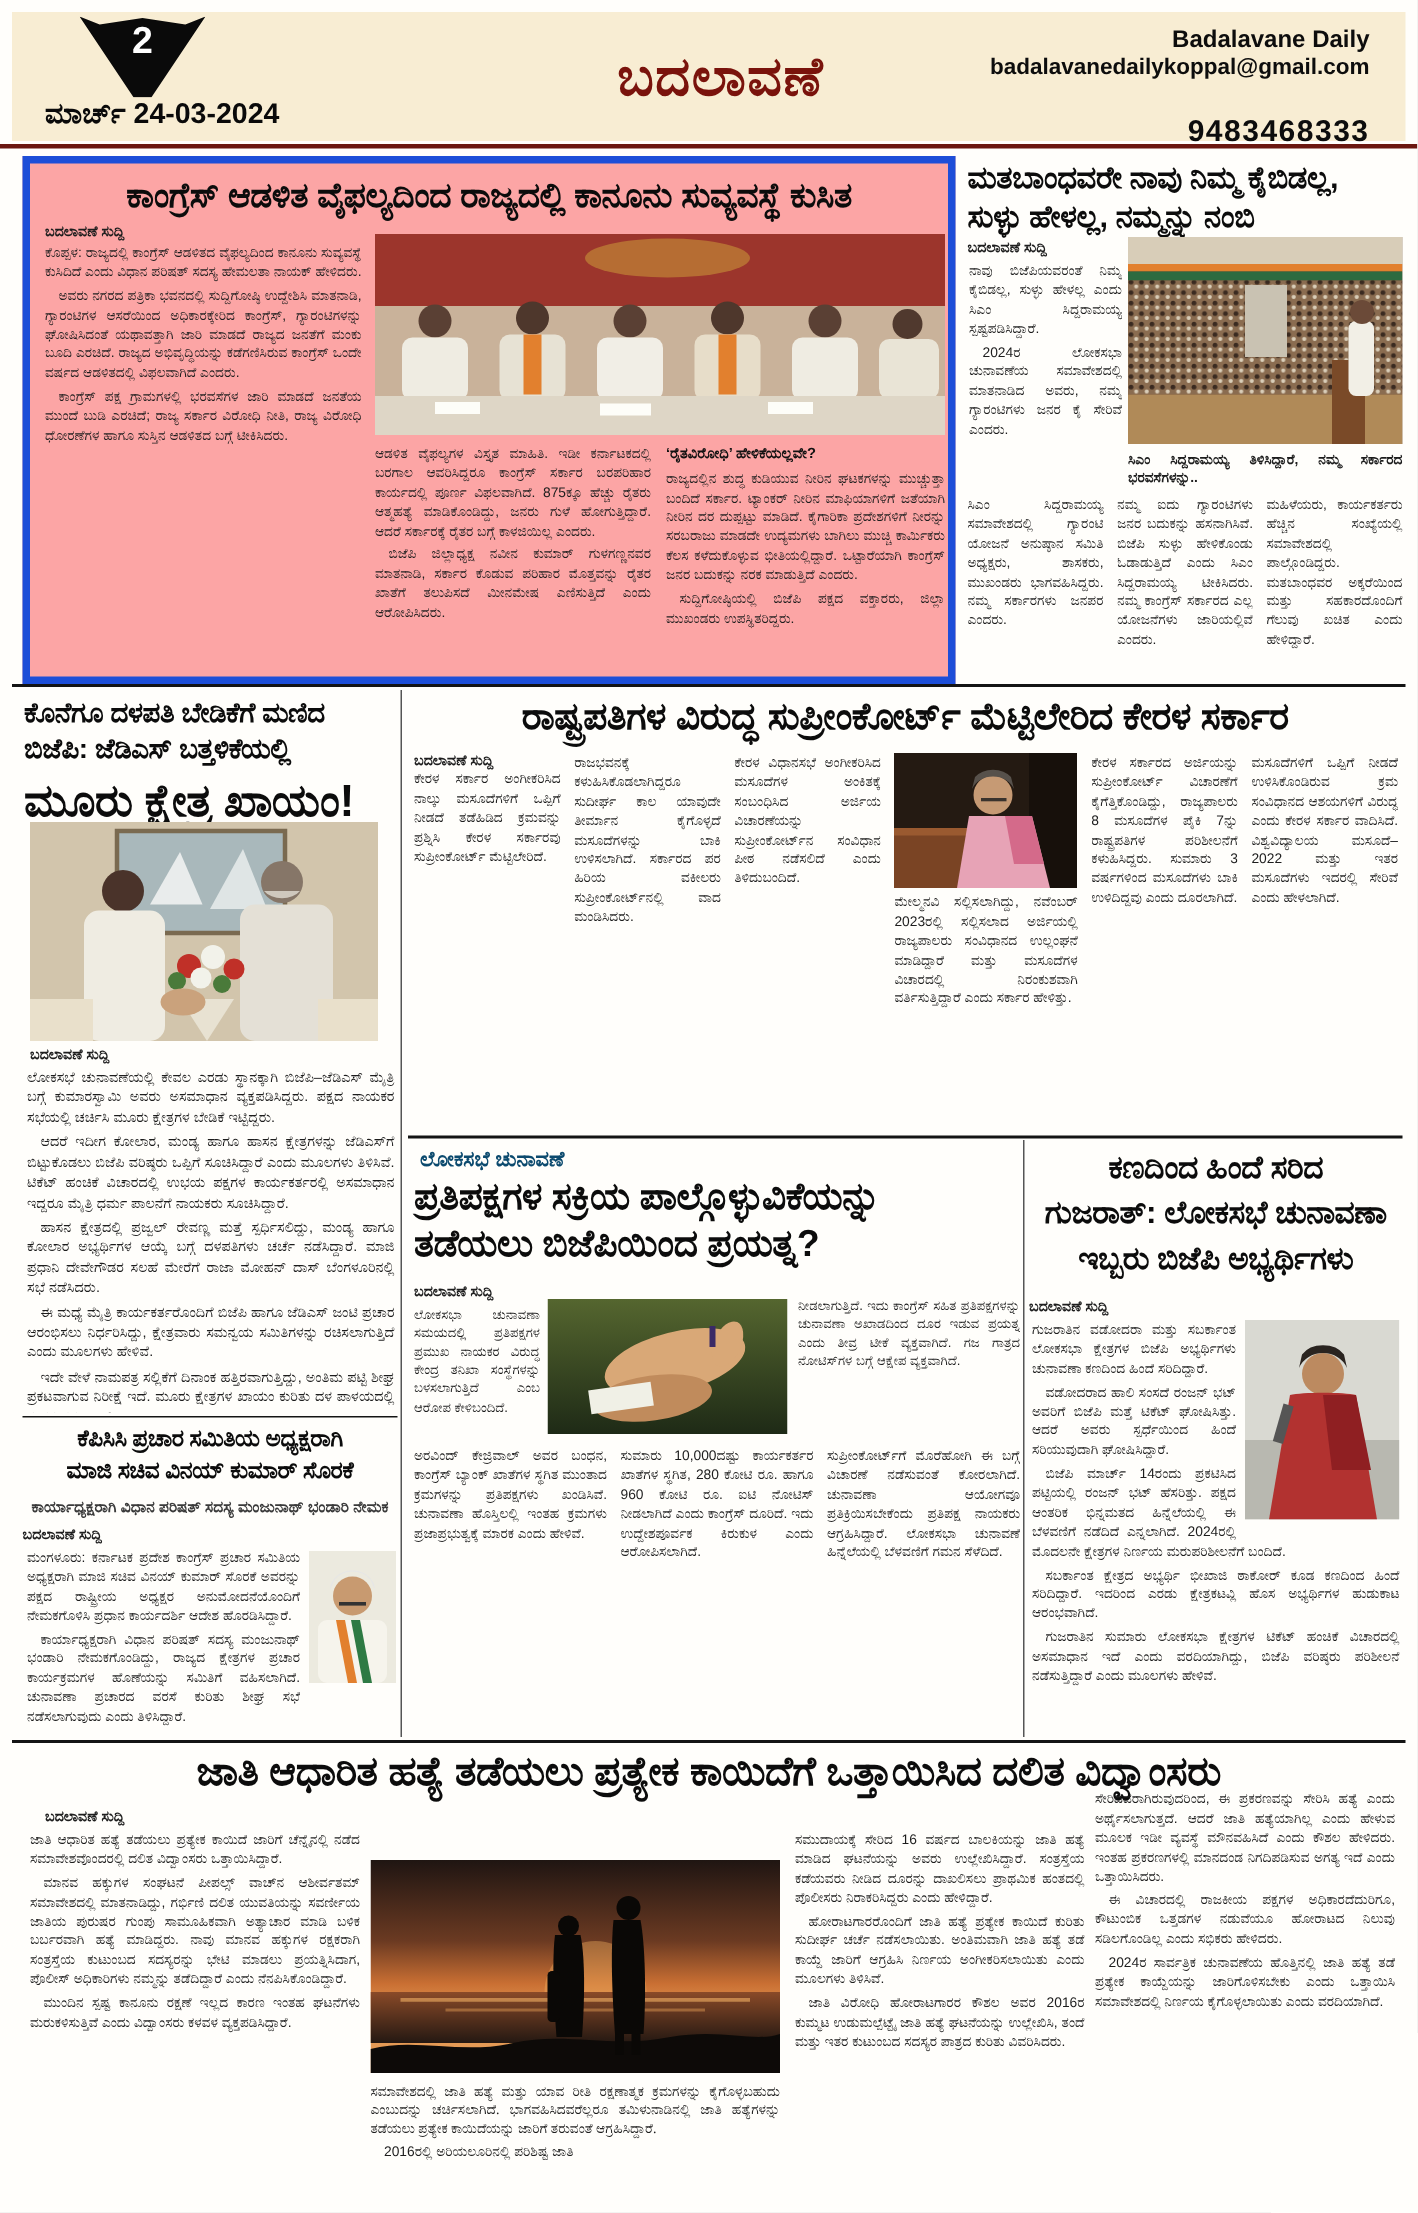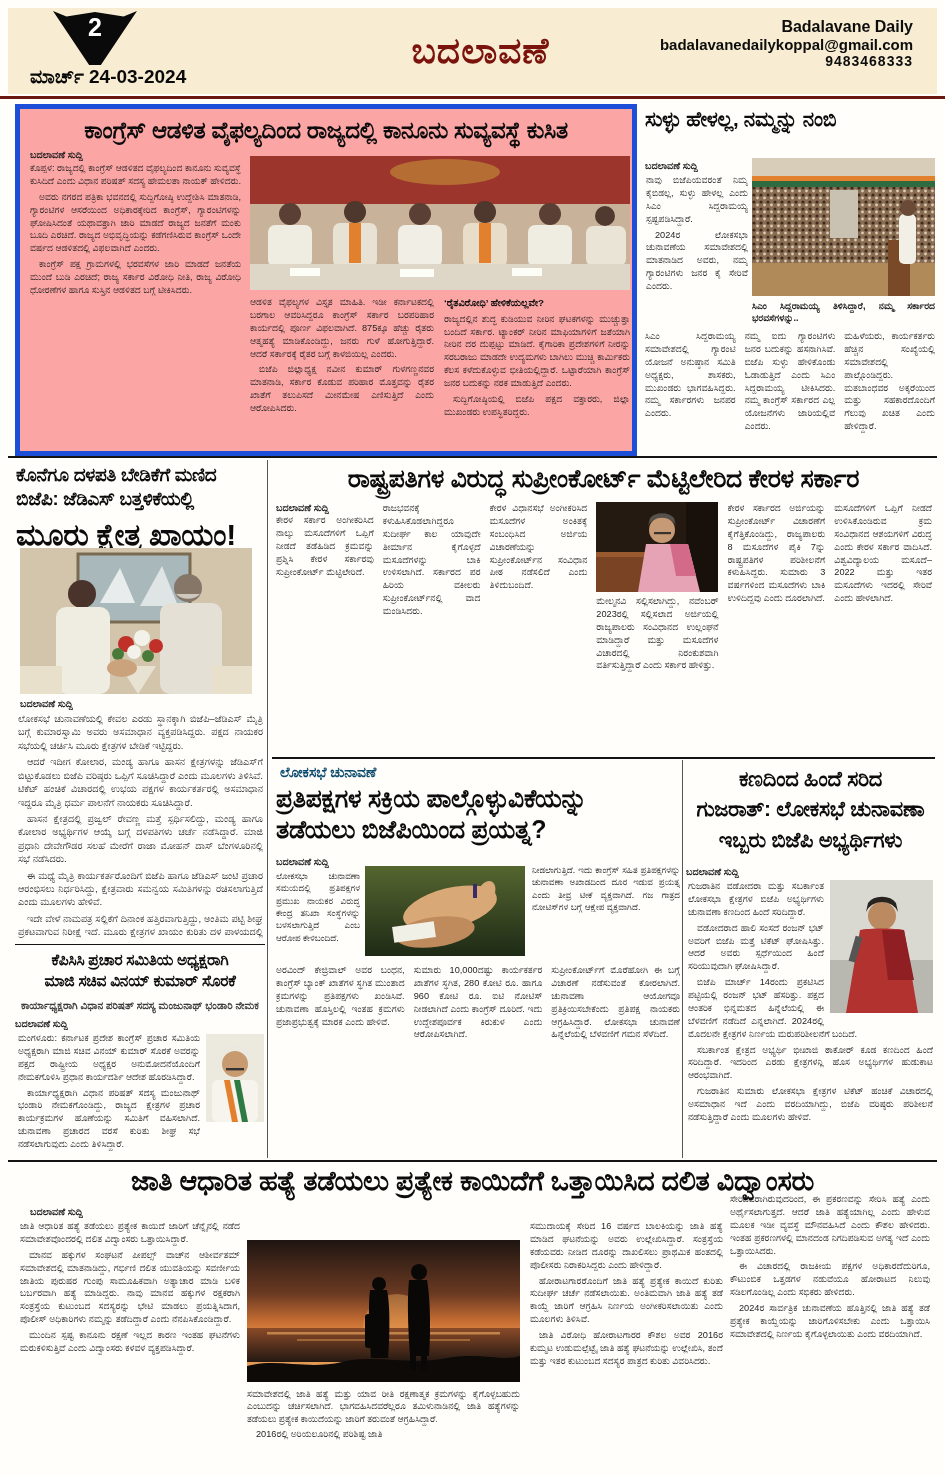--- a/index.html
+++ b/index.html
@@ -21,21 +21,21 @@
   .colset .col{flex:1 1 0;overflow:hidden;}
   #hdrband{background:#f8edd3;}
   #masthead{color:#7a130c;font-weight:bold;font-size:36px;letter-spacing:1px;}
   #pgtri{width:84px;height:54px;background:#0a0a0a;
          clip-path:polygon(0% 0%,16% 10%,50% 2%,84% 10%,100% 0%,57% 100%,43% 100%);}
   #pgnum{color:#fff;font-weight:bold;font-size:25px;}
   #hdrdate{font-weight:bold;font-size:19px;color:#0a0a0a;}
   #contact{text-align:right;font-weight:bold;color:#0d0d0d;}
   #contact .l1{font-size:16px;}
   #contact .l2{font-size:15px;}
-  #contact .l3{font-size:14px;letter-spacing:1px;}
+  #contact .l3{font-size:20px;letter-spacing:1px;margin-top:24px;}
   .redlabel{color:#0c4a6e;font-weight:bold;font-size:14px;}
 </style>
 </head>
 <body>
 
 <div id="page">
 
   <div id="hdrband" class="abs" style="left:8px;top:8px;width:929px;height:86px;">
     <div id="pgtri" class="abs" style="left:45px;top:3px;"></div>
     <div id="pgnum" class="abs ctr" style="left:45px;top:5px;width:84px;">2</div>
@@ -88,20 +88,21 @@
     <p class="ni">ಆಡಳಿತ ವೈಫಲ್ಯಗಳ ವಿಸ್ತೃತ ಮಾಹಿತಿ. ಇಡೀ ಕರ್ನಾಟಕದಲ್ಲಿ ಬರಗಾಲ ಆವರಿಸಿದ್ದರೂ ಕಾಂಗ್ರೆಸ್ ಸರ್ಕಾರ ಬರಪರಿಹಾರ ಕಾರ್ಯದಲ್ಲಿ ಪೂರ್ಣ ವಿಫಲವಾಗಿದೆ. 875ಕ್ಕೂ ಹೆಚ್ಚು ರೈತರು ಆತ್ಮಹತ್ಯೆ ಮಾಡಿಕೊಂಡಿದ್ದು, ಜನರು ಗುಳೆ ಹೋಗುತ್ತಿದ್ದಾರೆ. ಆದರೆ ಸರ್ಕಾರಕ್ಕೆ ರೈತರ ಬಗ್ಗೆ ಕಾಳಜಿಯಿಲ್ಲ ಎಂದರು.</p>
     <p>ಬಿಜೆಪಿ ಜಿಲ್ಲಾಧ್ಯಕ್ಷ ನವೀನ ಕುಮಾರ್ ಗುಳಗಣ್ಣನವರ ಮಾತನಾಡಿ, ಸರ್ಕಾರ ಕೊಡುವ ಪರಿಹಾರ ಮೊತ್ತವನ್ನು ರೈತರ ಖಾತೆಗೆ ತಲುಪಿಸದೆ ಮೀನಮೇಷ ಎಣಿಸುತ್ತಿದೆ ಎಂದು ಆರೋಪಿಸಿದರು.</p>
   </div>
   <div class="bt abs" style="left:444px;top:296px;width:186px;height:154px;">
     <p class="sub ni">‘ರೈತವಿರೋಧಿ’ ಹೇಳಿಕೆಯಲ್ಲವೇ?</p>
     <p class="ni">ರಾಜ್ಯದಲ್ಲಿನ ಶುದ್ಧ ಕುಡಿಯುವ ನೀರಿನ ಘಟಕಗಳನ್ನು ಮುಚ್ಚುತ್ತಾ ಬಂದಿದೆ ಸರ್ಕಾರ. ಟ್ಯಾಂಕರ್ ನೀರಿನ ಮಾಫಿಯಾಗಳಿಗೆ ಜತೆಯಾಗಿ ನೀರಿನ ದರ ದುಪ್ಪಟ್ಟು ಮಾಡಿದೆ. ಕೈಗಾರಿಕಾ ಪ್ರದೇಶಗಳಿಗೆ ನೀರನ್ನು ಸರಬರಾಜು ಮಾಡದೇ ಉದ್ಯಮಗಳು ಬಾಗಿಲು ಮುಚ್ಚಿ ಕಾರ್ಮಿಕರು ಕೆಲಸ ಕಳೆದುಕೊಳ್ಳುವ ಭೀತಿಯಲ್ಲಿದ್ದಾರೆ. ಒಟ್ಟಾರೆಯಾಗಿ ಕಾಂಗ್ರೆಸ್ ಜನರ ಬದುಕನ್ನು ನರಕ ಮಾಡುತ್ತಿದೆ ಎಂದರು.</p>
     <p>ಸುದ್ದಿಗೋಷ್ಠಿಯಲ್ಲಿ ಬಿಜೆಪಿ ಪಕ್ಷದ ವಕ್ತಾರರು, ಜಿಲ್ಲಾ ಮುಖಂಡರು ಉಪಸ್ಥಿತರಿದ್ದರು.</p>
   </div>
 
   <div class="hl abs" style="left:645px;top:106px;width:290px;font-size:20.5px;line-height:1.25;">
+    <div>ಮತಬಾಂಧವರೇ ನಾವು ನಿಮ್ಮ ಕೈಬಿಡಲ್ಲ,</div>
     <div>ಸುಳ್ಳು ಹೇಳಲ್ಲ, ನಮ್ಮನ್ನು ನಂಬಿ</div>
   </div>
   <div class="bl abs" style="left:645px;top:160px;width:105px;">ಬದಲಾವಣೆ ಸುದ್ದಿ</div>
   <div class="bt abs" style="left:646px;top:174px;width:102px;height:124px;">
     <p class="ni">ನಾವು ಬಿಜೆಪಿಯವರಂತೆ ನಿಮ್ಮ ಕೈಬಿಡಲ್ಲ, ಸುಳ್ಳು ಹೇಳಲ್ಲ ಎಂದು ಸಿಎಂ ಸಿದ್ದರಾಮಯ್ಯ ಸ್ಪಷ್ಟಪಡಿಸಿದ್ದಾರೆ.</p>
     <p>2024ರ ಲೋಕಸಭಾ ಚುನಾವಣೆಯ ಸಮಾವೇಶದಲ್ಲಿ ಮಾತನಾಡಿದ ಅವರು, ನಮ್ಮ ಗ್ಯಾರಂಟಿಗಳು ಜನರ ಕೈ ಸೇರಿವೆ ಎಂದರು.</p>
   </div>
 
   <svg class="ph abs" style="left:752px;top:158px;" width="183" height="138" viewBox="0 0 183 138" preserveAspectRatio="none">
     <defs>
@@ -293,21 +294,21 @@
       <rect y="80" width="103" height="53" fill="#b8b8b0"></rect>
       <circle cx="52" cy="36" r="14" fill="#bc8a60"></circle>
       <path d="M36,32 a17 15 0 0 1 32 0 l-2,-9 a16 12 0 0 0 -28 0 z" fill="#2a2420"></path>
       <path d="M30,50 C38,48 66,48 74,50 L88,133 L16,133 Z" fill="#b23230"></path>
       <path d="M52,50 L74,50 L84,100 L58,100 Z" fill="#8f1f22"></path>
       <rect x="22" y="56" width="7" height="26" fill="#555" transform="rotate(16 25 69)"></rect>
     </svg>
     <p class="ni">ಗುಜರಾತಿನ ವಡೋದರಾ ಮತ್ತು ಸಬರ್ಕಾಂತ ಲೋಕಸಭಾ ಕ್ಷೇತ್ರಗಳ ಬಿಜೆಪಿ ಅಭ್ಯರ್ಥಿಗಳು ಚುನಾವಣಾ ಕಣದಿಂದ ಹಿಂದೆ ಸರಿದಿದ್ದಾರೆ.</p>
     <p>ವಡೋದರಾದ ಹಾಲಿ ಸಂಸದೆ ರಂಜನ್ ಭಟ್ ಅವರಿಗೆ ಬಿಜೆಪಿ ಮತ್ತೆ ಟಿಕೆಟ್ ಘೋಷಿಸಿತ್ತು. ಆದರೆ ಅವರು ಸ್ಪರ್ಧೆಯಿಂದ ಹಿಂದೆ ಸರಿಯುವುದಾಗಿ ಘೋಷಿಸಿದ್ದಾರೆ.</p>
     <p>ಬಿಜೆಪಿ ಮಾರ್ಚ್ 14ರಂದು ಪ್ರಕಟಿಸಿದ ಪಟ್ಟಿಯಲ್ಲಿ ರಂಜನ್ ಭಟ್ ಹೆಸರಿತ್ತು. ಪಕ್ಷದ ಆಂತರಿಕ ಭಿನ್ನಮತದ ಹಿನ್ನೆಲೆಯಲ್ಲಿ ಈ ಬೆಳವಣಿಗೆ ನಡೆದಿದೆ ಎನ್ನಲಾಗಿದೆ. 2024ರಲ್ಲಿ ಮೊದಲನೇ ಕ್ಷೇತ್ರಗಳ ನಿರ್ಣಯ ಮರುಪರಿಶೀಲನೆಗೆ ಬಂದಿದೆ.</p>
-    <p>ಸಬರ್ಕಾಂತ ಕ್ಷೇತ್ರದ ಅಭ್ಯರ್ಥಿ ಭೀಖಾಜಿ ಠಾಕೋರ್ ಕೂಡ ಕಣದಿಂದ ಹಿಂದೆ ಸರಿದಿದ್ದಾರೆ. ಇದರಿಂದ ಎರಡು ಕ್ಷೇತ್ರಗಳನ್ಲಿ ಹೊಸ ಅಭ್ಯರ್ಥಿಗಳ ಹುಡುಕಾಟ ಆರಂಭವಾಗಿದೆ.</p>
+    <p>ಸಬರ್ಕಾಂತ ಕ್ಷೇತ್ರದ ಅಭ್ಯರ್ಥಿ ಭೀಖಾಜಿ ಠಾಕೋರ್ ಕೂಡ ಕಣದಿಂದ ಹಿಂದೆ ಸರಿದಿದ್ದಾರೆ. ಇದರಿಂದ ಎರಡು ಕ್ಷೇತ್ರಕಟವ್ಲಿ ಹೊಸ ಅಭ್ಯರ್ಥಿಗಳ ಹುಡುಕಾಟ ಆರಂಭವಾಗಿದೆ.</p>
     <p>ಗುಜರಾತಿನ ಸುಮಾರು ಲೋಕಸಭಾ ಕ್ಷೇತ್ರಗಳ ಟಿಕೆಟ್ ಹಂಚಿಕೆ ವಿಚಾರದಲ್ಲಿ ಅಸಮಾಧಾನ ಇದೆ ಎಂದು ವರದಿಯಾಗಿದ್ದು, ಬಿಜೆಪಿ ವರಿಷ್ಠರು ಪರಿಶೀಲನೆ ನಡೆಸುತ್ತಿದ್ದಾರೆ ಎಂದು ಮೂಲಗಳು ಹೇಳಿವೆ.</p>
   </div>
 
   <div class="hline abs" style="left:8px;top:1160px;width:929px;"></div>
 
   <div class="hl abs ctr" style="left:15px;top:1166px;width:915px;font-size:27px;">ಜಾತಿ ಆಧಾರಿತ ಹತ್ಯೆ ತಡೆಯಲು ಪ್ರತ್ಯೇಕ ಕಾಯಿದೆಗೆ ಒತ್ತಾಯಿಸಿದ ದಲಿತ ವಿದ್ವಾಂಸರು</div>
   <div class="bl abs" style="left:30px;top:1206px;width:200px;">ಬದಲಾವಣೆ ಸುದ್ದಿ</div>
   <div class="bt abs" style="left:20px;top:1220px;width:220px;height:248px;">
     <p class="ni">ಜಾತಿ ಆಧಾರಿತ ಹತ್ಯೆ ತಡೆಯಲು ಪ್ರತ್ಯೇಕ ಕಾಯಿದೆ ಜಾರಿಗೆ ಚೆನ್ನೈನಲ್ಲಿ ನಡೆದ ಸಮಾವೇಶವೊಂದರಲ್ಲಿ ದಲಿತ ವಿದ್ವಾಂಸರು ಒತ್ತಾಯಿಸಿದ್ದಾರೆ.</p>
     <p>ಮಾನವ ಹಕ್ಕುಗಳ ಸಂಘಟನೆ ಪೀಪಲ್ಸ್ ವಾಚ್‌ನ ಆಶೀರ್ವತಮ್ ಸಮಾವೇಶದಲ್ಲಿ ಮಾತನಾಡಿದ್ದು, ಗರ್ಭಿಣಿ ದಲಿತ ಯುವತಿಯನ್ನು ಸವರ್ಣೀಯ ಜಾತಿಯ ಪುರುಷರ ಗುಂಪು ಸಾಮೂಹಿಕವಾಗಿ ಅತ್ಯಾಚಾರ ಮಾಡಿ ಬಳಿಕ ಬರ್ಬರವಾಗಿ ಹತ್ಯೆ ಮಾಡಿದ್ದರು. ನಾವು ಮಾನವ ಹಕ್ಕುಗಳ ರಕ್ಷಕರಾಗಿ ಸಂತ್ರಸ್ತೆಯ ಕುಟುಂಬದ ಸದಸ್ಯರನ್ನು ಭೇಟಿ ಮಾಡಲು ಪ್ರಯತ್ನಿಸಿದಾಗ, ಪೊಲೀಸ್ ಅಧಿಕಾರಿಗಳು ನಮ್ಮನ್ನು ತಡೆದಿದ್ದಾರೆ ಎಂದು ನೆನಪಿಸಿಕೊಂಡಿದ್ದಾರೆ.</p>

